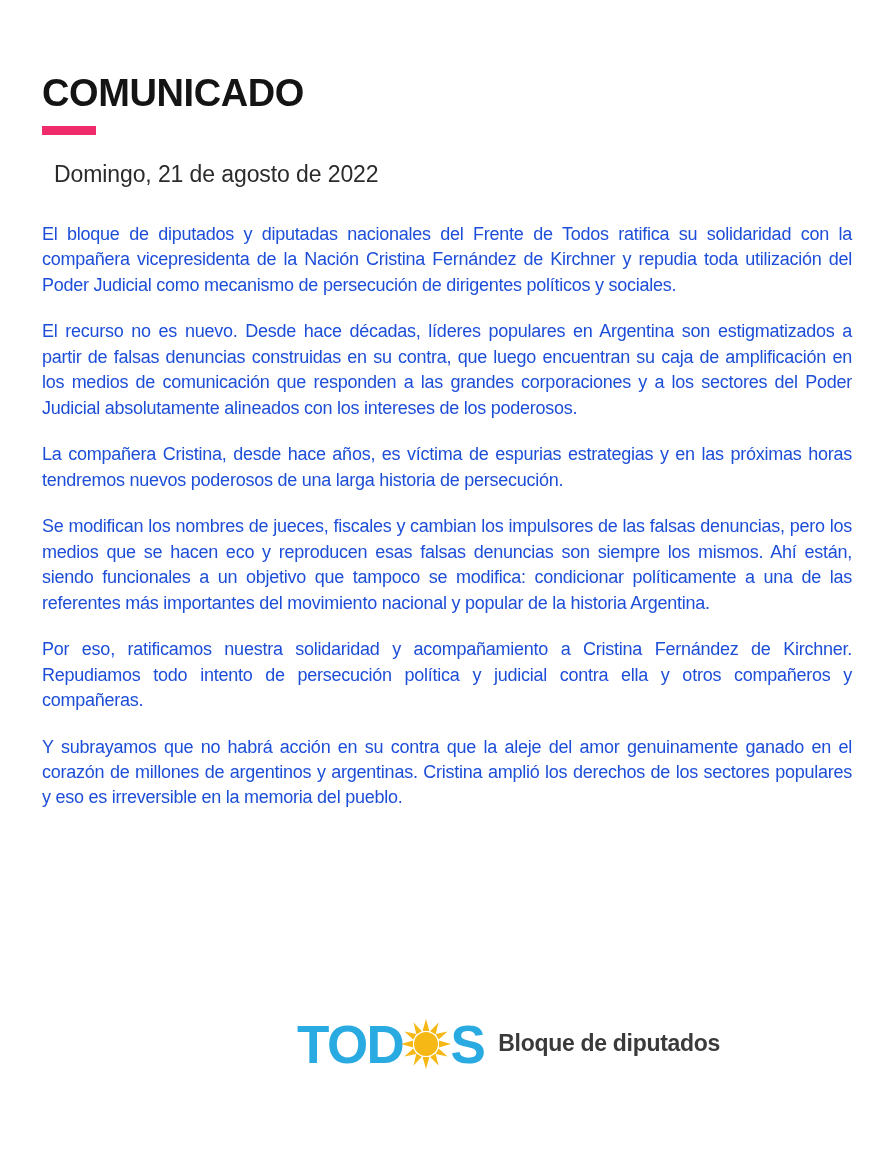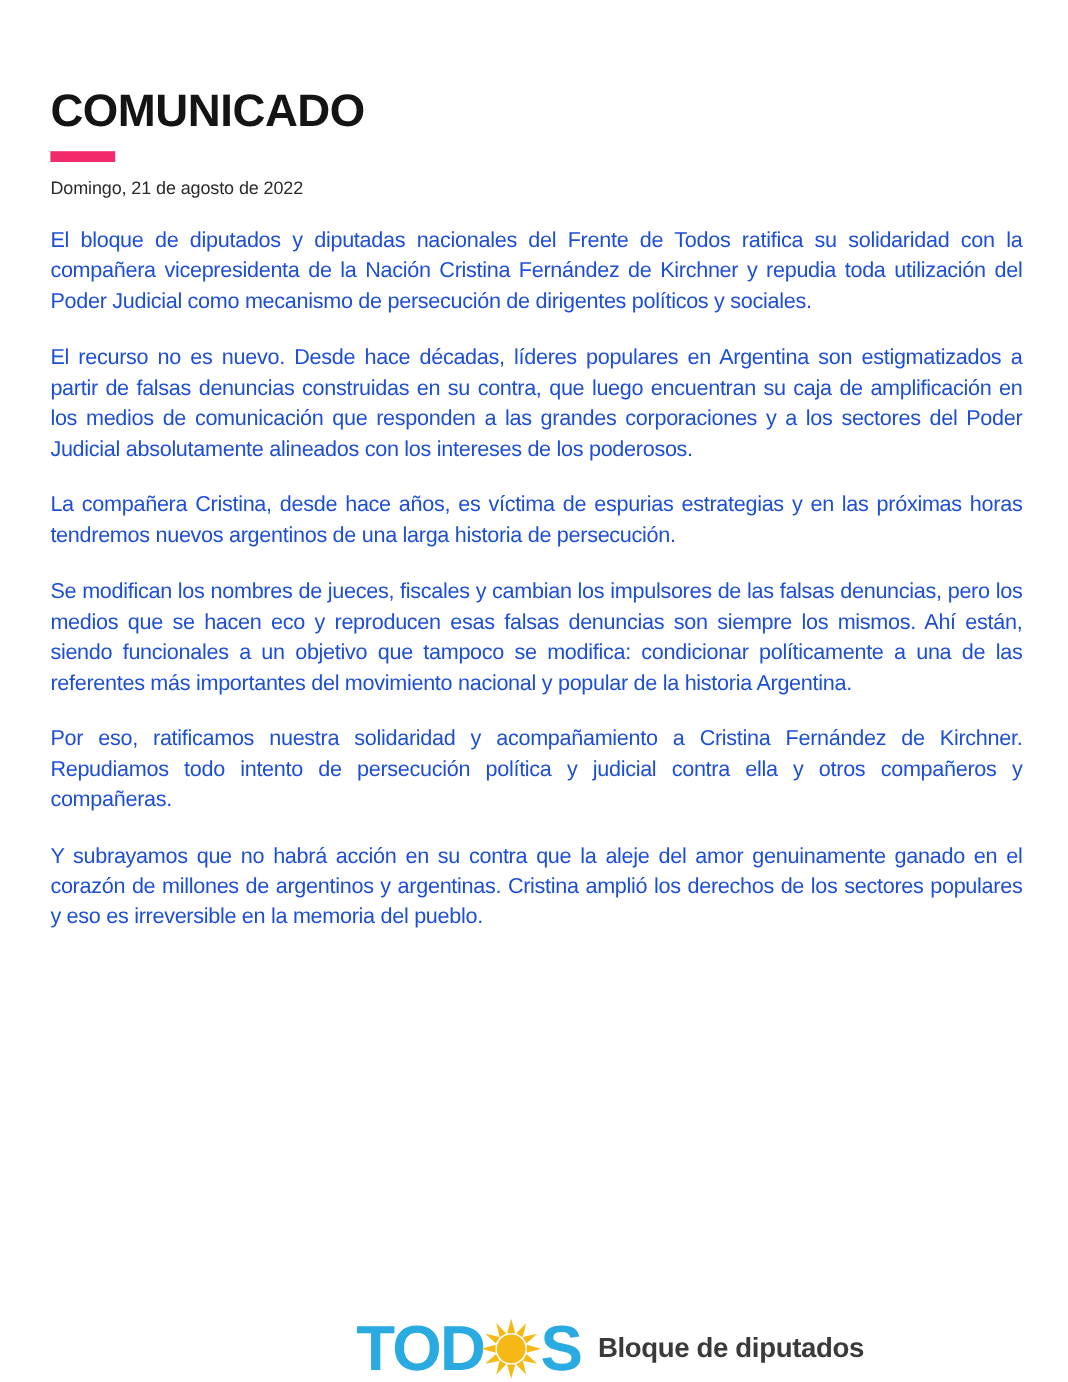--- a/index.html
+++ b/index.html
@@ -31,23 +31,23 @@
     line-height: 1.0;
     font-family: "Liberation Sans", sans-serif;
   }
   .accent-bar {
     margin-top: 14px;
     width: 54px;
     height: 9px;
     background: #ef2b6b;
   }
   .doc-date {
-    margin: 0;
+    margin: 12px;
     padding-top: 14px;
-    font-size: 15px;
+    font-size: 23px;
     font-weight: 400;
     color: #2b2b2b;
     letter-spacing: -0.1px;
   }
   .body-copy {
     padding-top: 22px;
     width: 810px;
   }
   .body-copy p {
     margin: 0 0 21px 0;
@@ -62,21 +62,21 @@
   .body-copy p:last-child { margin-bottom: 12px; }
 
   
   .footer {
     position: absolute;
     left: 0;
     right: 0;
     bottom: 0;
     height: 148px;
     display: flex;
-    align-items: flex-end;
+    align-items: flex-start;
     justify-content: flex-end;
     padding-right: 58px;
     box-sizing: border-box;
   }
   .logo-lockup {
     display: flex;
     align-items: center;
     gap: 14px;
     margin-top: 12px;
   }
@@ -120,21 +120,21 @@
 
   <h1 class="doc-title">COMUNICADO</h1>
 
   <div class="accent-bar"></div>
 
   <p class="doc-date">Domingo, 21 de agosto de 2022</p>
 
   <div class="body-copy">
     <p>El bloque de diputados y diputadas nacionales del Frente de Todos ratifica su solidaridad con la compañera vicepresidenta de la Nación Cristina Fernández de Kirchner y repudia toda utilización del Poder Judicial como mecanismo de persecución de dirigentes políticos y sociales.</p>
     <p>El recurso no es nuevo. Desde hace décadas, líderes populares en Argentina son estigmatizados a partir de falsas denuncias construidas en su contra, que luego encuentran su caja de amplificación en los medios de comunicación que responden a las grandes corporaciones y a los sectores del Poder Judicial absolutamente alineados con los intereses de los poderosos.</p>
-    <p>La compañera Cristina, desde hace años, es víctima de espurias estrategias y en las próximas horas tendremos nuevos argentinos de una larga historia de persecución.</p>
+    <p>La compañera Cristina, desde hace años, es víctima de espurias estrategias y en las próximas horas tendremos nuevos poderosos de una larga historia de persecución.</p>
     <p>Se modifican los nombres de jueces, fiscales y cambian los impulsores de las falsas denuncias, pero los medios que se hacen eco y reproducen esas falsas denuncias son siempre los mismos. Ahí están, siendo funcionales a un objetivo que tampoco se modifica: condicionar políticamente a una de las referentes más importantes del movimiento nacional y popular de la historia Argentina.</p>
     <p>Por eso, ratificamos nuestra solidaridad y acompañamiento a Cristina Fernández de Kirchner. Repudiamos todo intento de persecución política y judicial contra ella y otros compañeros y compañeras.</p>
     <p>Y subrayamos que no habrá acción en su contra que la aleje del amor genuinamente ganado en el corazón de millones de argentinos y argentinas. Cristina amplió los derechos de los sectores populares y eso es irreversible en la memoria del pueblo.</p>
   </div>
 
   <div class="footer">
     <div class="logo-lockup">
 
       <div class="todos-mark">
         <span class="todos-text">TOD</span>

